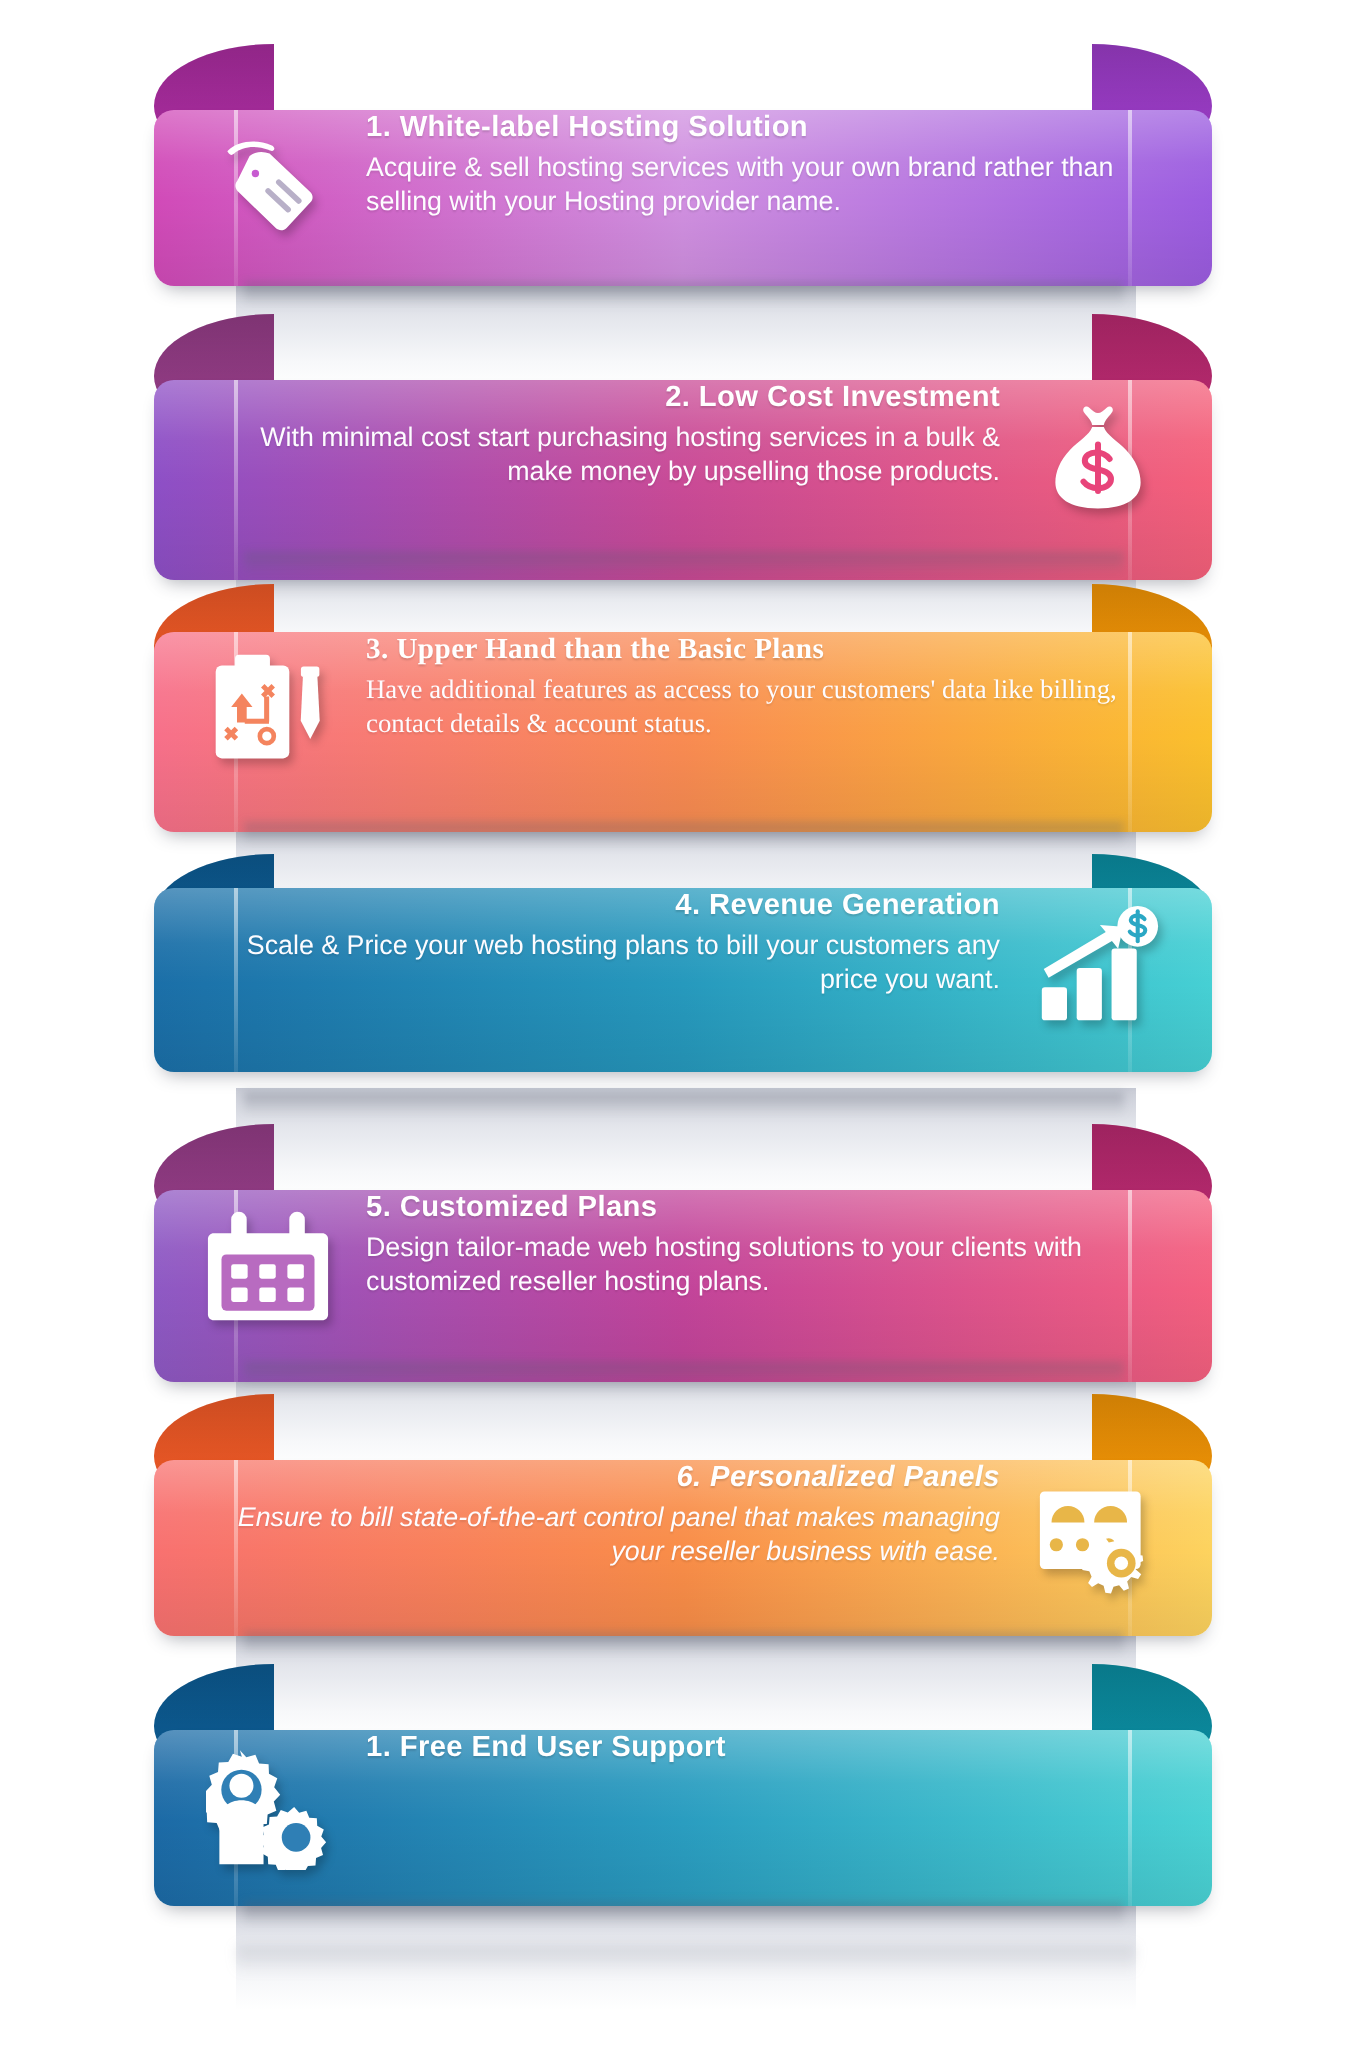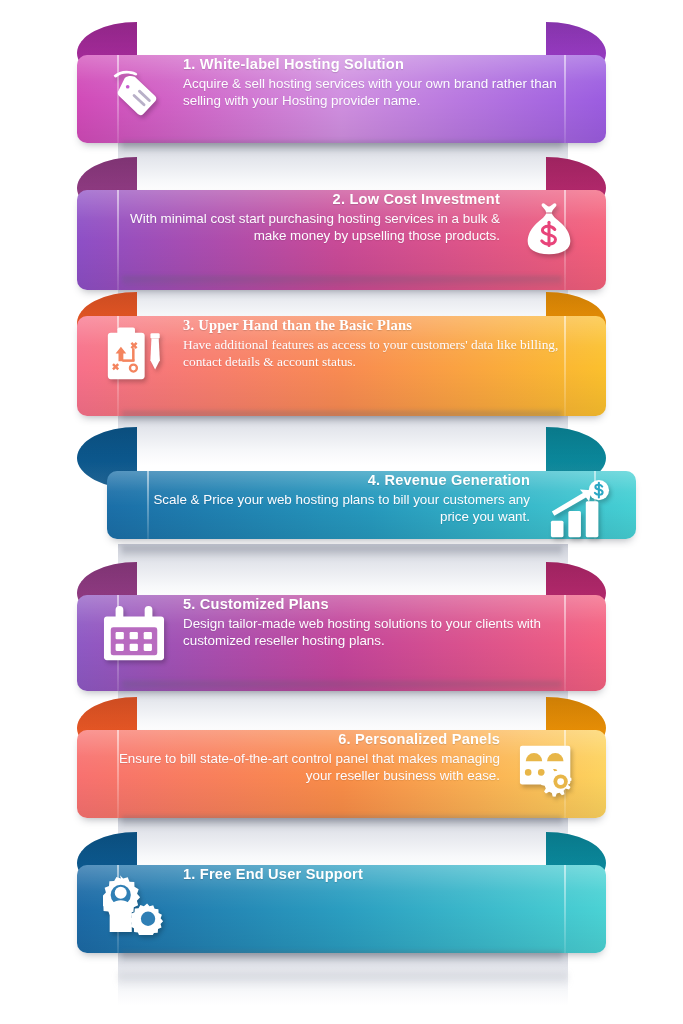--- a/index.html
+++ b/index.html
@@ -265,21 +265,21 @@
       <div class="band-drop" style="top: 411px;"></div>
     </div>
     <div class="ribbon" style="top: 0px;">
       <div class="connector" style="top: 544px; height: 56px;"></div>
       <div class="fold fold-left" style="top: 427px; height: 62px; background: linear-gradient(rgb(13, 95, 153) 0%, rgb(11, 84, 135) 100%);">
         <div class="fold-shade"></div>
       </div>
       <div class="fold fold-right" style="top: 427px; height: 62px; background: linear-gradient(rgb(11, 147, 168) 0%, rgb(10, 129, 148) 100%);">
         <div class="fold-shade"></div>
       </div>
-      <div class="band" style="top: 471px; height: 68px; background: linear-gradient(90deg, rgb(27, 111, 168) 0%, rgb(38, 153, 189) 50%, rgb(70, 208, 212) 100%); margin-left: 30px;">
+      <div class="band" style="top: 444px; height: 92px; background: linear-gradient(90deg, rgb(27, 111, 168) 0%, rgb(38, 153, 189) 50%, rgb(70, 208, 212) 100%);">
         <div class="band-gloss"></div>
         <div class="crease crease-l"></div>
         <div class="crease crease-r"></div>
         <div class="band-inner icon-right">
           <div class="icon-slot">
             <svg viewBox="0 0 64 64" fill="#ffffff" xmlns="http://www.w3.org/2000/svg">
     <rect x="3" y="43" width="13" height="17" rx="1.6"></rect>
     <rect x="21" y="33" width="13" height="27" rx="1.6"></rect>
     <rect x="39" y="23" width="13" height="37" rx="1.6"></rect>
     <path d="M4 33.5L36 14.5l-3-3.6 12 .8-2.6 11.4-3.2-4L6.5 38z"></path>
@@ -336,21 +336,21 @@
       <div class="band-drop" style="top: 681px;"></div>
     </div>
     <div class="ribbon" style="top: 0px;">
       <div class="connector" style="top: 814px; height: 56px;"></div>
       <div class="fold fold-left" style="top: 697px; height: 62px; background: linear-gradient(rgb(249, 93, 40) 0%, rgb(219, 82, 35) 100%);">
         <div class="fold-shade"></div>
       </div>
       <div class="fold fold-right" style="top: 697px; height: 62px; background: linear-gradient(rgb(251, 154, 6) 0%, rgb(221, 136, 5) 100%);">
         <div class="fold-shade"></div>
       </div>
-      <div class="band" style="top: 730px; height: 88px; background: linear-gradient(90deg, rgb(248, 113, 112) 0%, rgb(249, 141, 72) 50%, rgb(253, 211, 94) 100%);">
+      <div class="band" style="top: 730px; height: 88px; background: linear-gradient(90deg, rgb(248, 113, 112) 0%, rgb(249, 141, 72) 50%, rgb(253, 211, 94) 100%); font-style: italic;">
         <div class="band-gloss"></div>
         <div class="crease crease-l"></div>
         <div class="crease crease-r"></div>
         <div class="band-inner icon-right">
           <div class="icon-slot">
             <svg viewBox="0 0 64 64" fill="#ffffff" xmlns="http://www.w3.org/2000/svg">
     <rect x="2" y="8" width="52" height="40" rx="2.4"></rect>
     <g fill="#e8b648">
       <path d="M8 24a8.5 8.5 0 0 1 17 0z"></path>
       <path d="M30 24a8.5 8.5 0 0 1 17 0z"></path>

